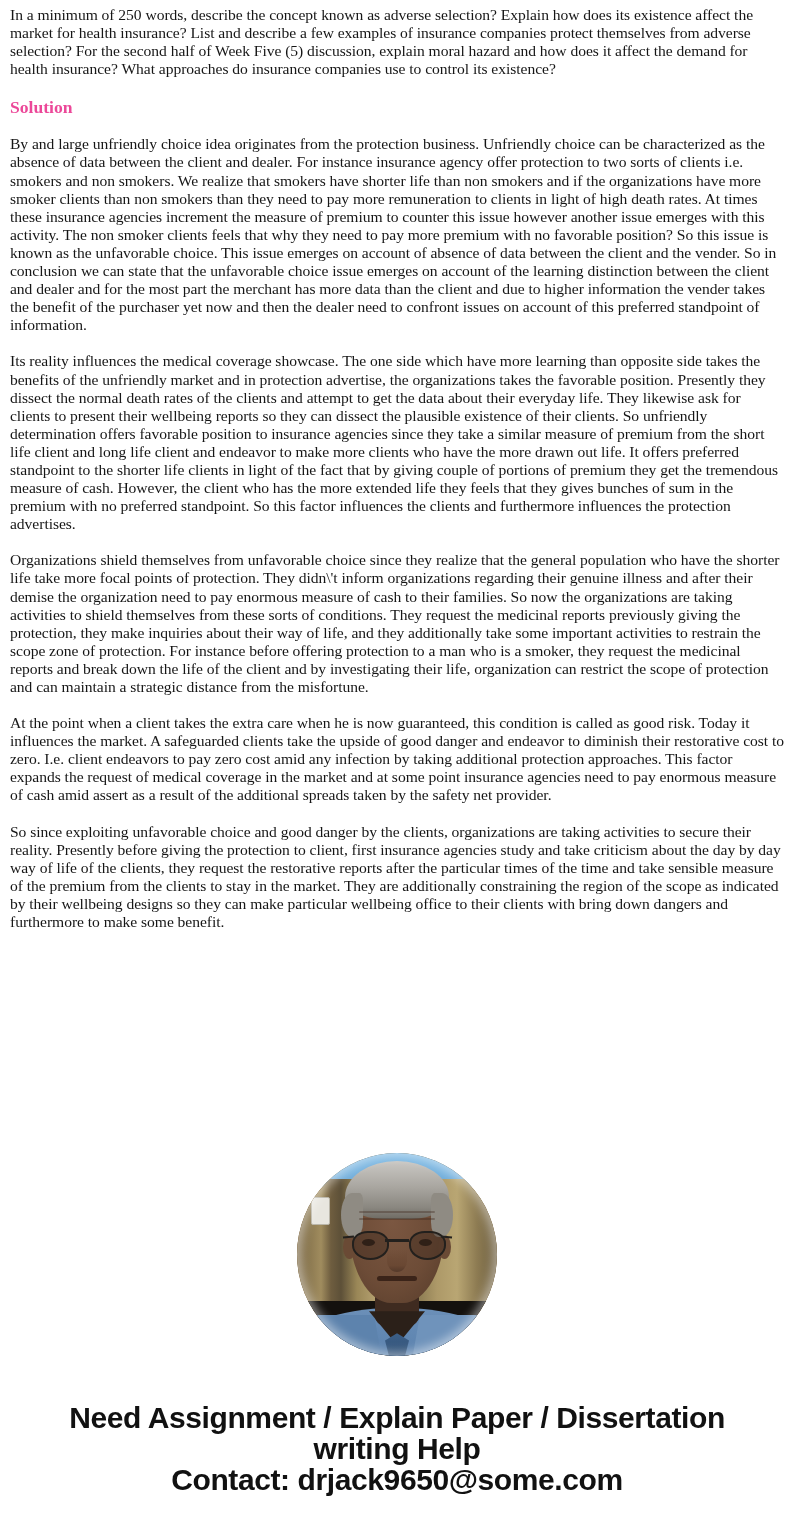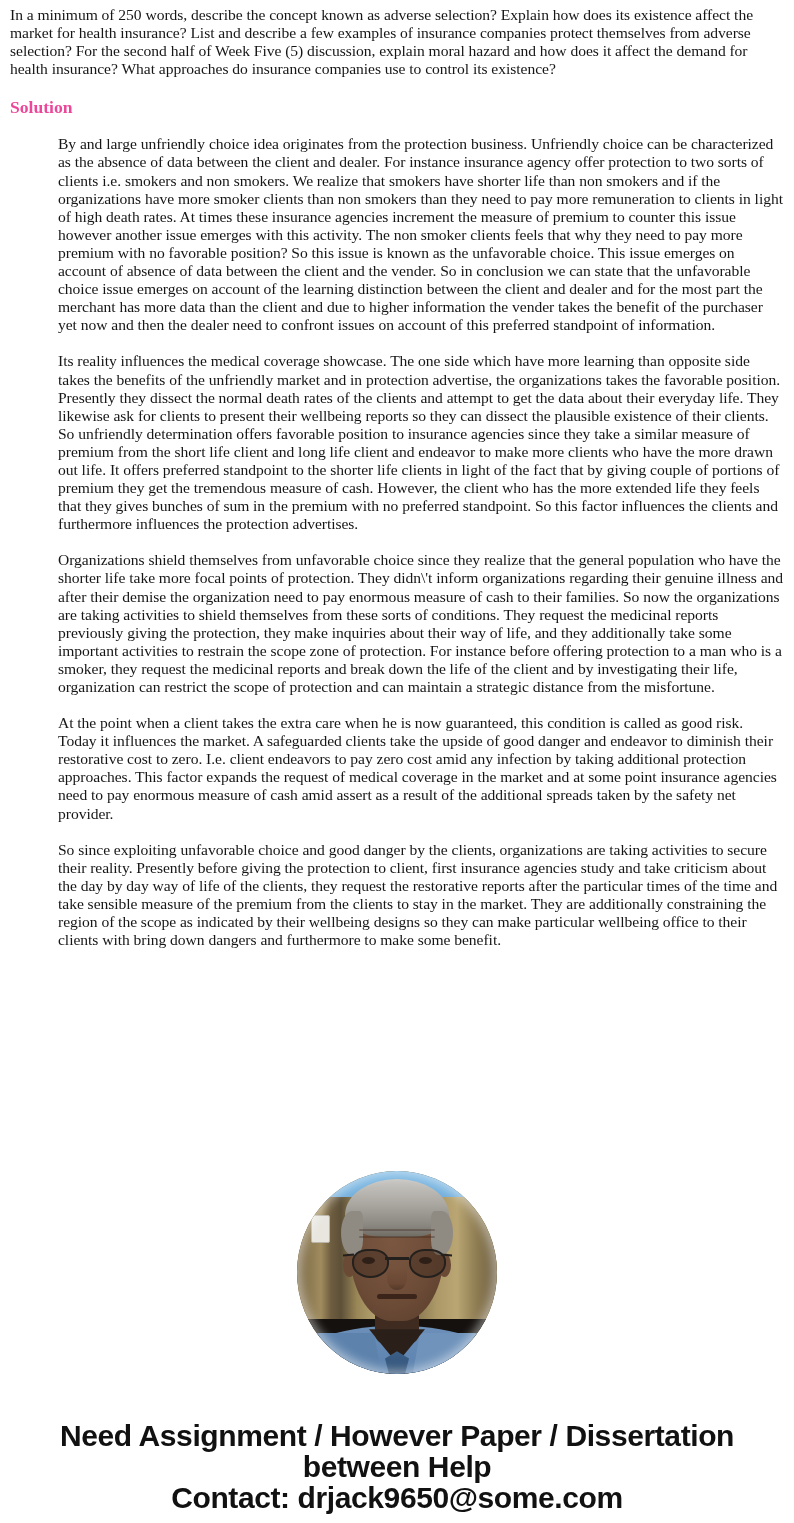--- a/index.html
+++ b/index.html
@@ -43,21 +43,20 @@
     font-family: "Liberation Serif", "DejaVu Serif", serif;
     font-size: 17.6px;
     line-height: 20px;
     font-weight: bold;
     color: #ec4899;
     margin: 19px 0 0 0;
   }
 
   .para {
     margin-top: 18px;
-    margin-left: 48px;
   }
 
   
   .portrait-wrap {
     width: 100%;
     display: flex;
     justify-content: center;
     margin-top: 222px;
   }
 
@@ -325,18 +324,18 @@
       <div class="p-bridge"></div>
       <div class="p-temple-l"></div>
       <div class="p-temple-r"></div>
       <div class="p-nose"></div>
       <div class="p-mouth"></div>
       <div class="p-vig"></div>
     </div>
   </div>
 
   <div class="footer">
-    <span class="footer-line">Need Assignment / However Paper / Dissertation</span>
-    <span class="footer-line">between Help</span>
+    <span class="footer-line">Need Assignment / Explain Paper / Dissertation</span>
+    <span class="footer-line">writing Help</span>
     <span class="footer-line">Contact: drjack9650@some.com</span>
   </div>
 
 </div>
 
 </body></html>

